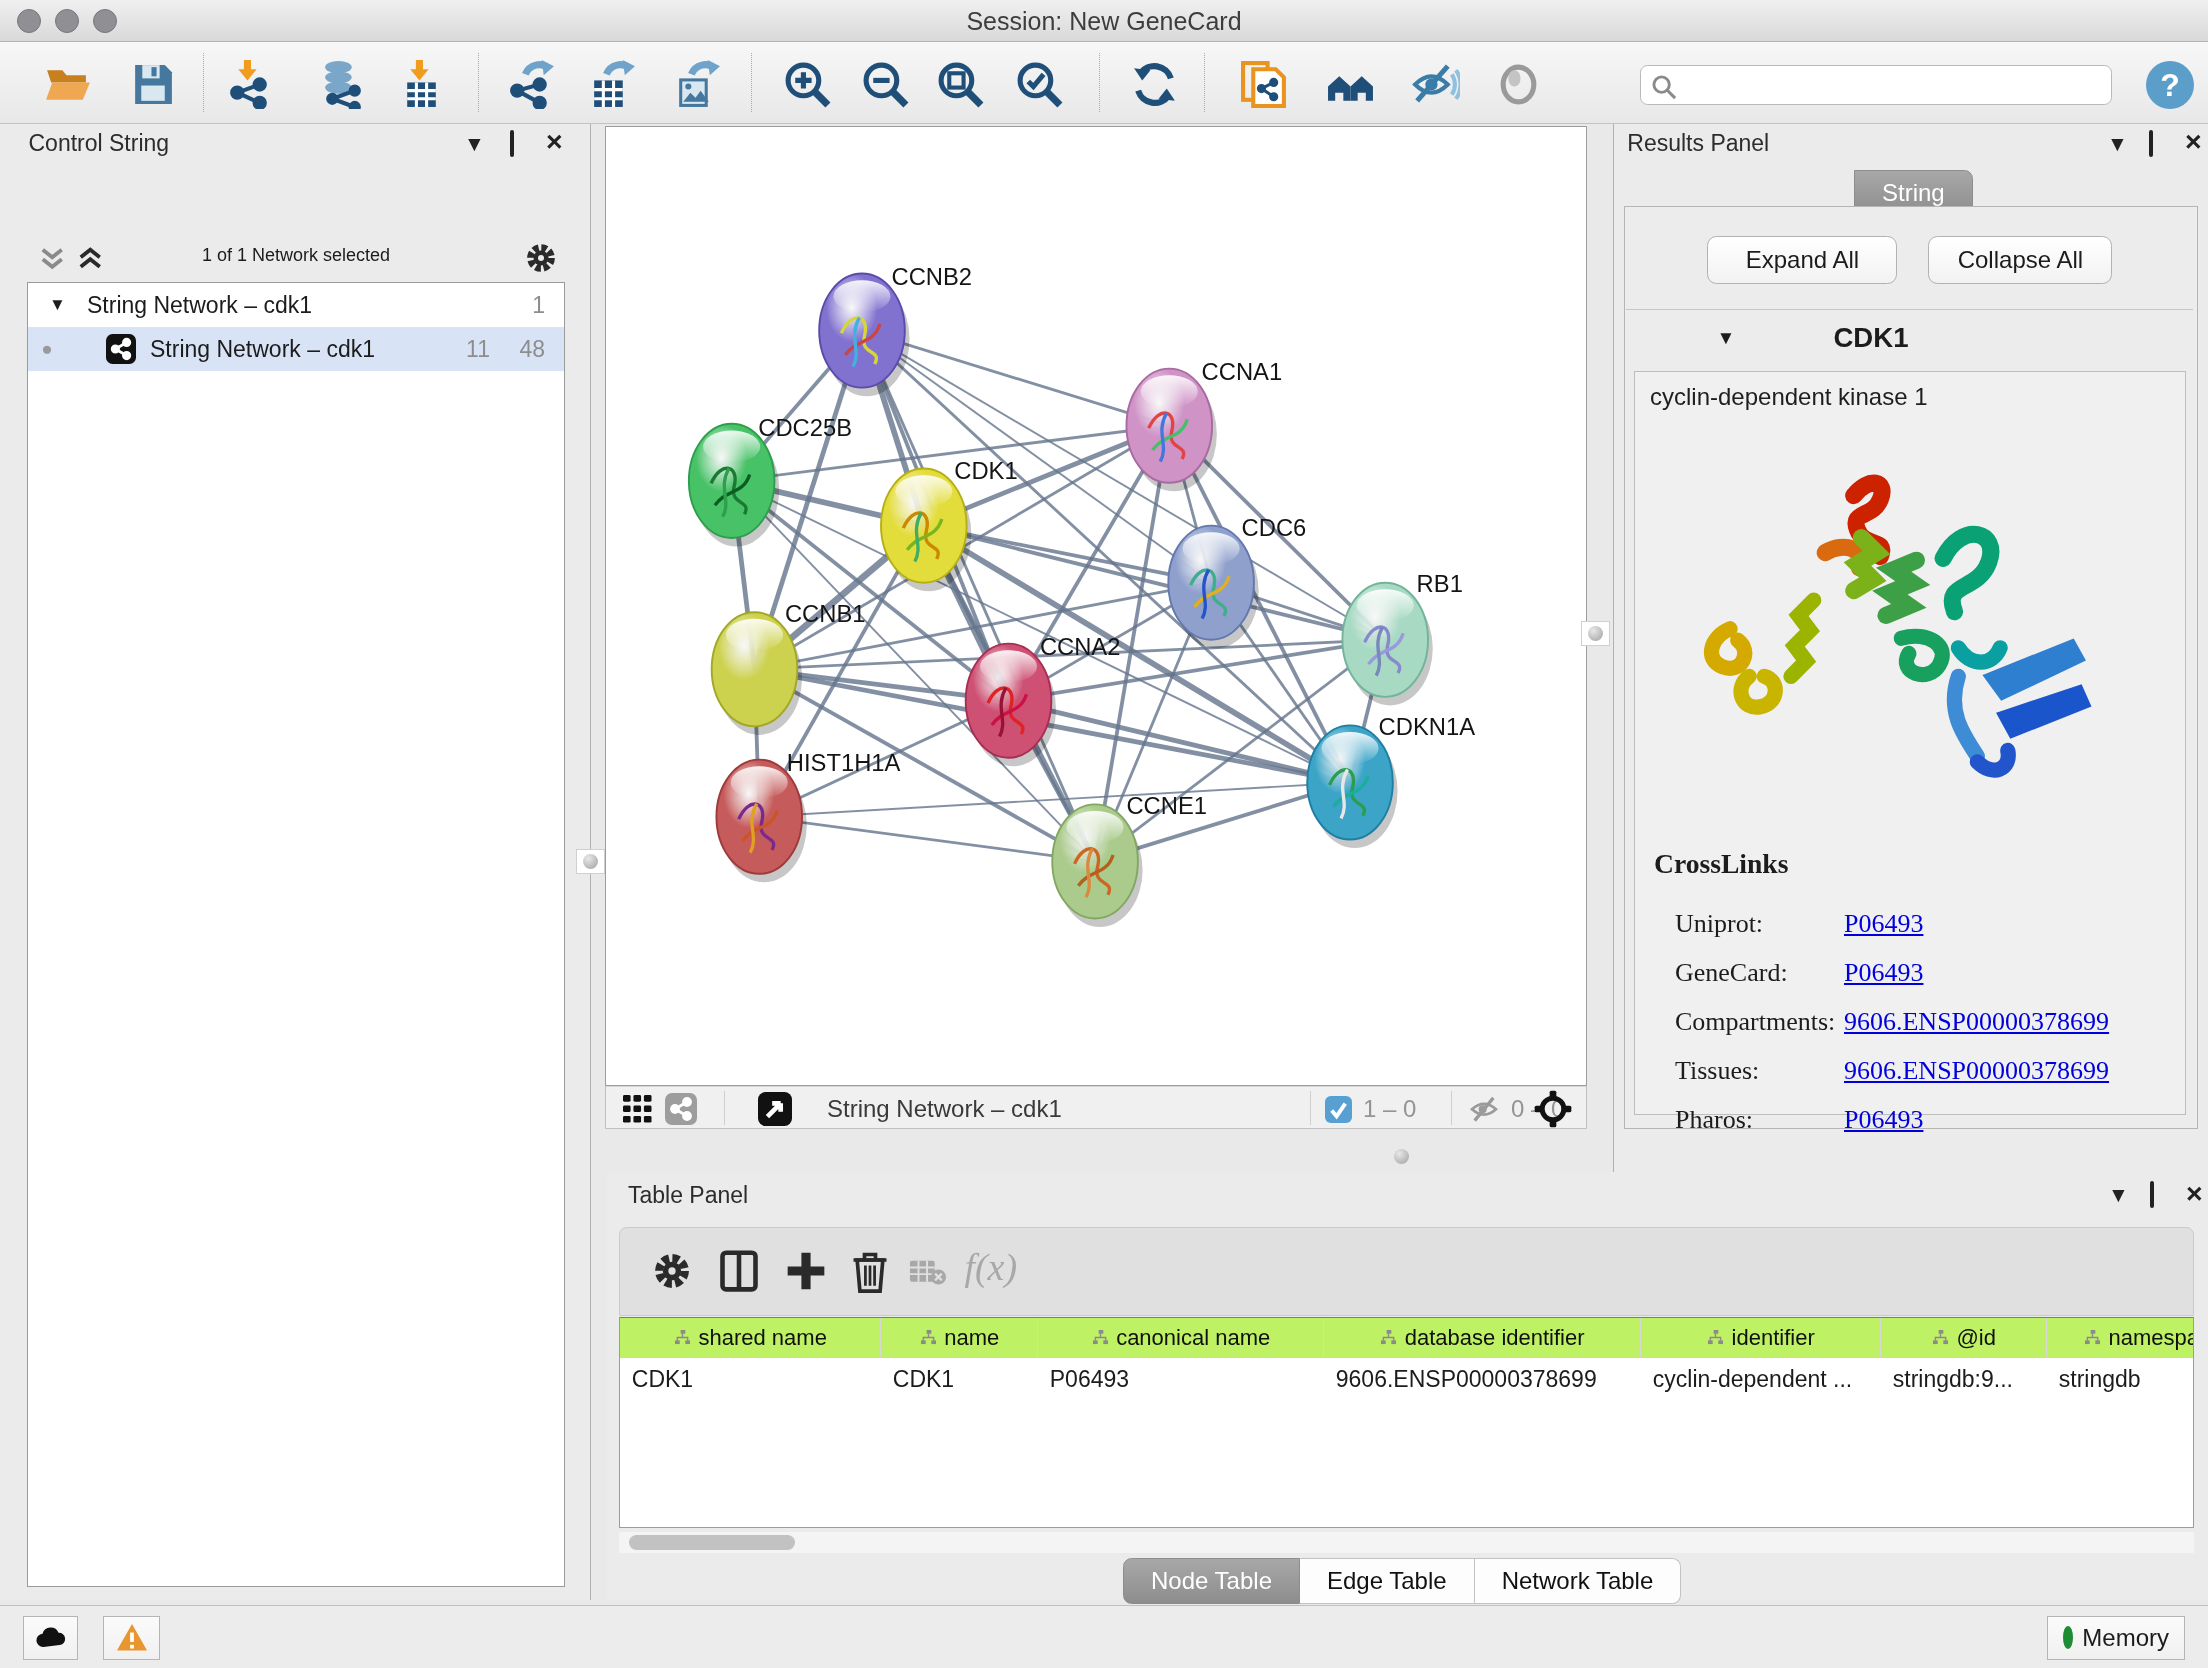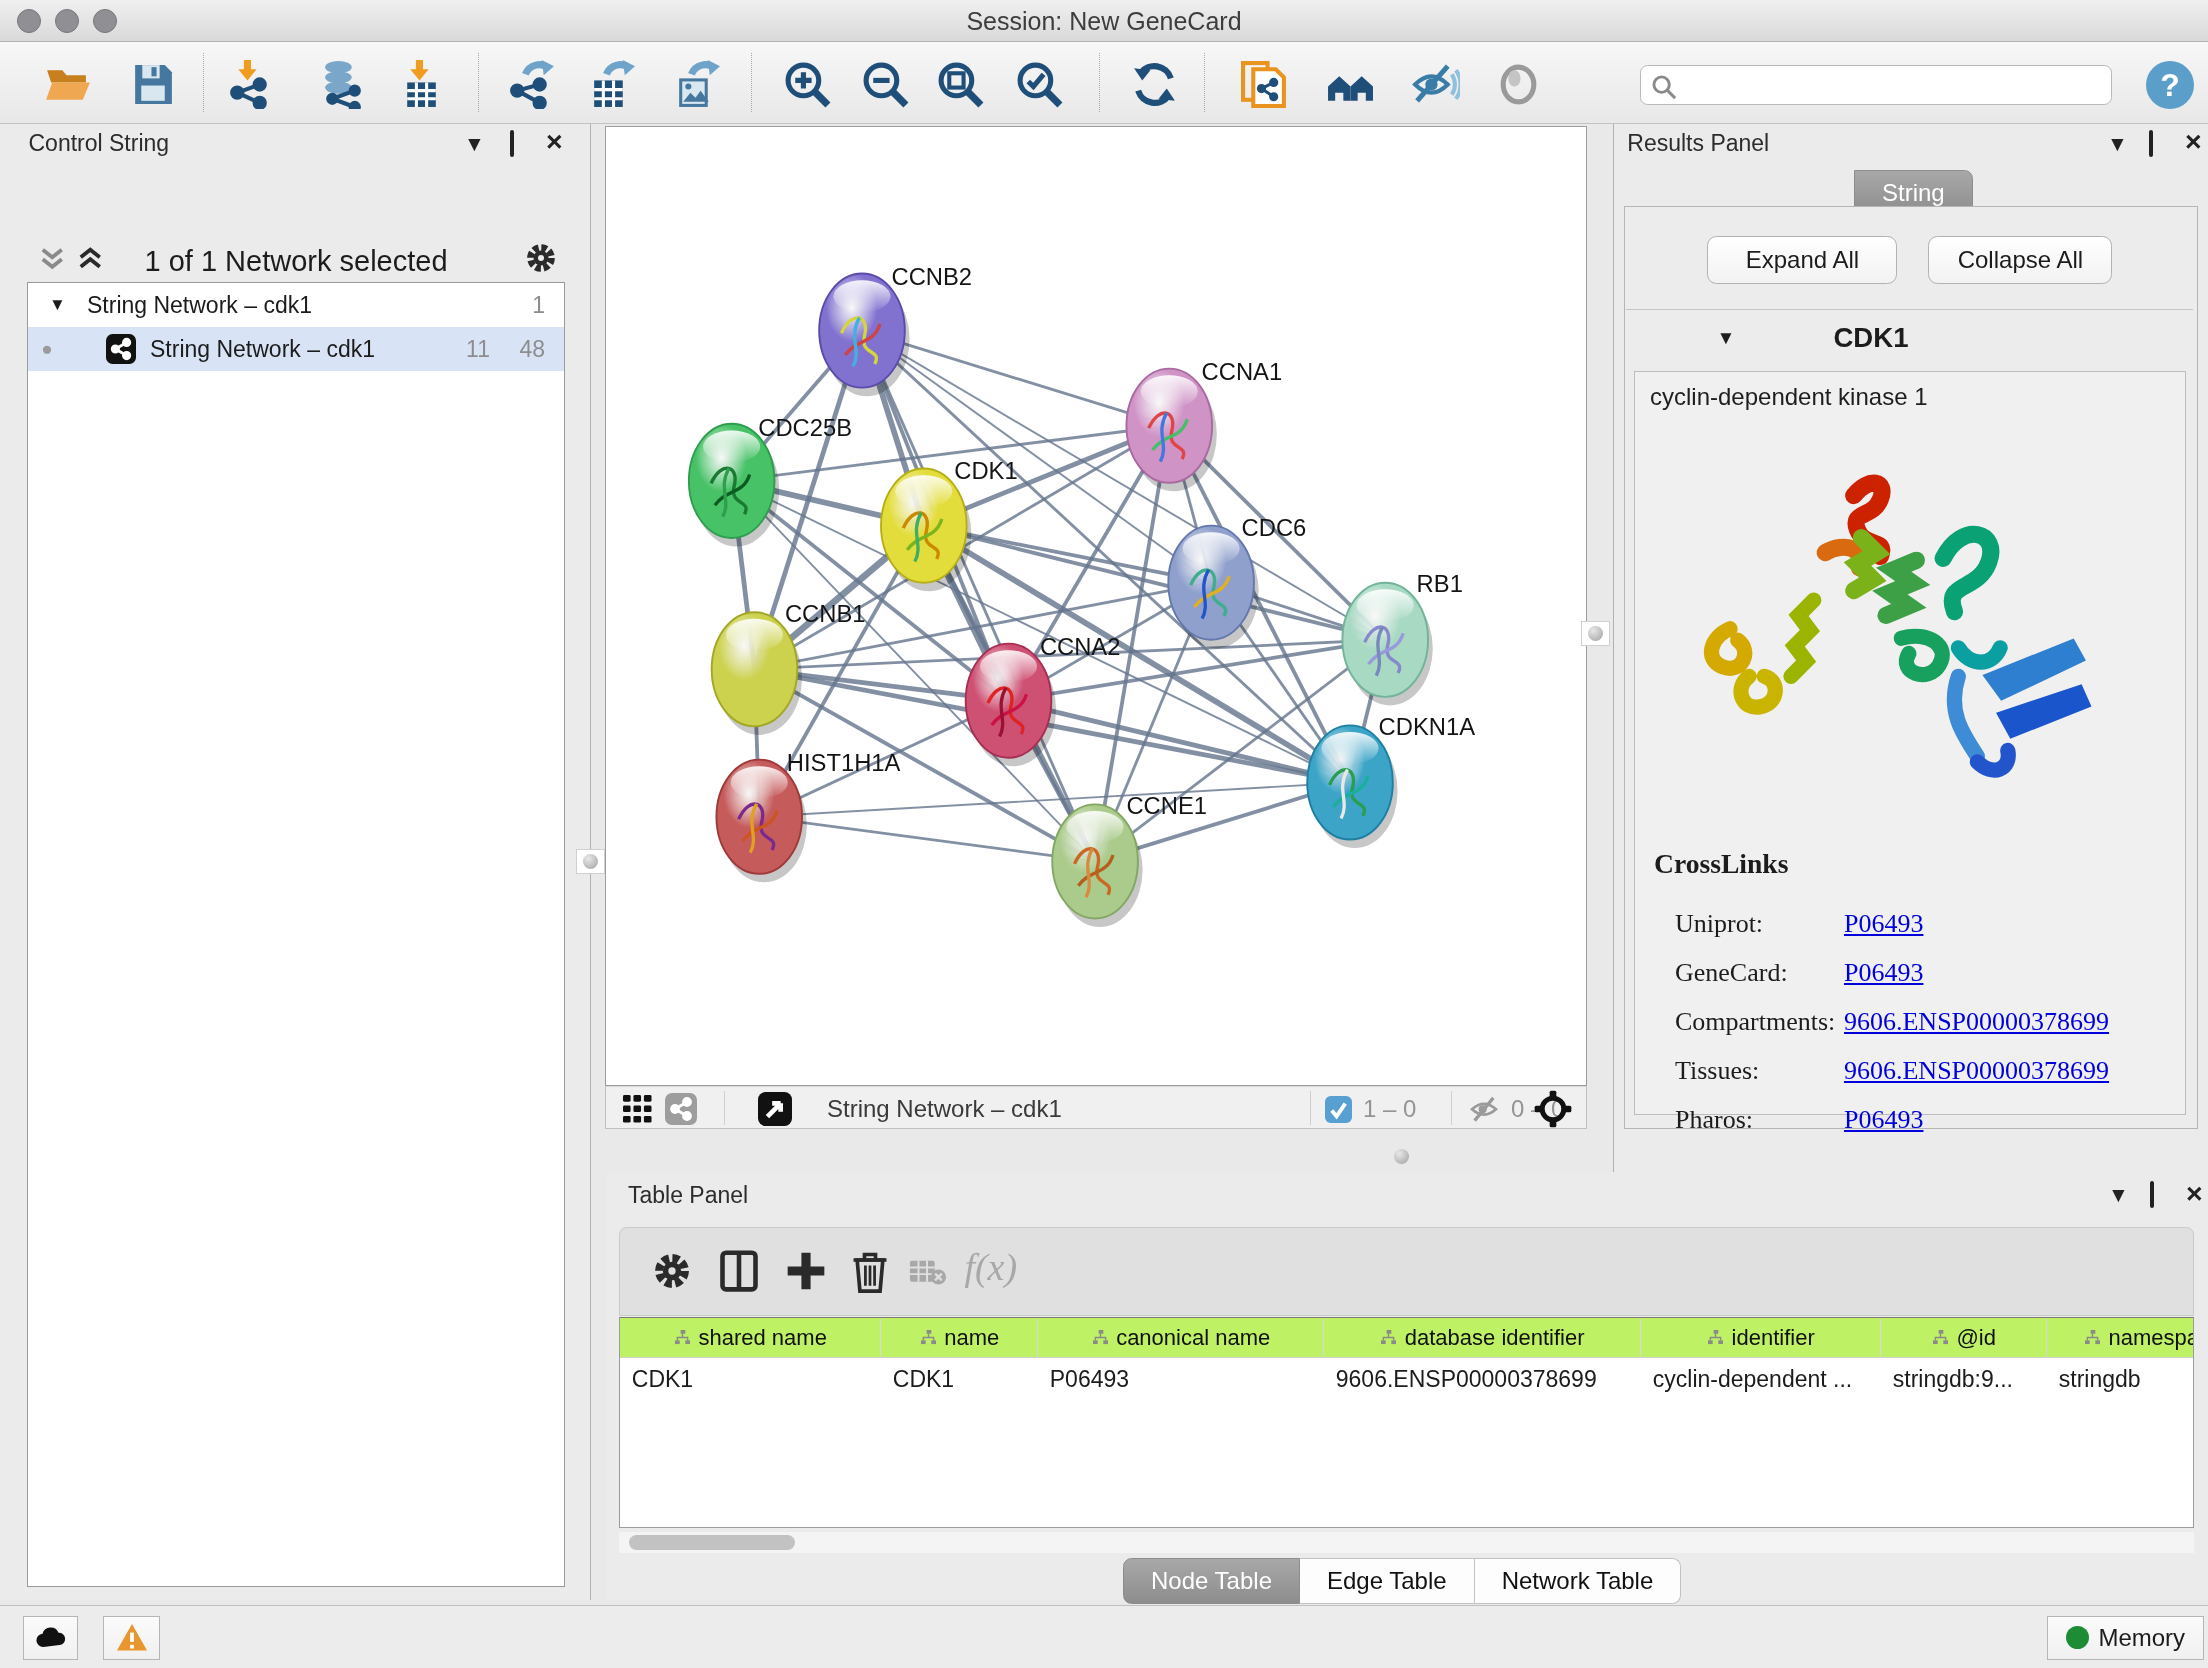--- a/index.html
+++ b/index.html
@@ -36,21 +36,21 @@
   .tab { display:inline-block; height:46px; line-height:44px; padding:0 27px; font-size:24px;
     background:#fdfdfd; border:1px solid #c2c2c2; border-left:none; color:#111; }
   .tab.first { border-left:1px solid #c2c2c2; border-radius:8.6px 0 0 8.6px; }
   .tab.last { border-radius:0 8.6px 8.6px 0; }
   .tab.sel { background:linear-gradient(#a8a8a8,#8d8d8d); color:#fff; border-color:#8d8d8d; }
 
   
   #control-panel { left:0; top:124px; width:591px; height:1476px; background:#ebebeb;
     border-right:1.9px solid #b1b1b1; }
   #cp-tabs { position:absolute; left:67px; top:43px; }
-  #cp-selbar { position:absolute; left:27px; top:112px; width:538px; height:44px; font-size:29px; }
+  #cp-selbar { position:absolute; left:27px; top:112px; width:538px; height:44px; font-size:18px; }
   #cp-tree { position:absolute; left:27px; top:158px; width:538px; height:1305px; background:#fff;
     border:1.9px solid #9a9a9a; }
   .tree-row { position:relative; height:44px; font-size:23px; line-height:44px; }
   .tree-row.sel { background:#d8e4f6; }
   .gray-num { color:#8d8d8d; }
 
   
   #network-panel { left:605px; top:126px; width:982px; height:960px; background:#fff;
     border:1px solid #9c9c9c; }
   #net-statusbar { left:605px; top:1086px; width:982px; height:43px; background:#f0f0f0;
@@ -828,18 +828,18 @@
         <path d="M9 22a7 7 0 0 1-1-14 9 9 0 0 1 17-1 6.5 6.5 0 0 1 1 13z" fill="#111"></path>
       </svg>
   </div>
   <div class="sb-btn" style="left:103px; width:57px">
     <svg width="32" height="28.5" viewBox="0 0 34 30">
         <path d="M17 1l16 28H1z" fill="#e8962e"></path>
         <rect x="15" y="10" width="4" height="10" fill="#fff"></rect>
         <rect x="15" y="23" width="4" height="4" fill="#fff"></rect>
       </svg>
   </div>
-  <div class="sb-btn" style="left:2047px; width:157px" id="memory-btn">
+  <div class="sb-btn" style="left:2047px; width:138px" id="memory-btn">
     <span id="mem-dot"></span>
     <span>Memory</span>
   </div>
 </div>
 
 
 </body></html>

